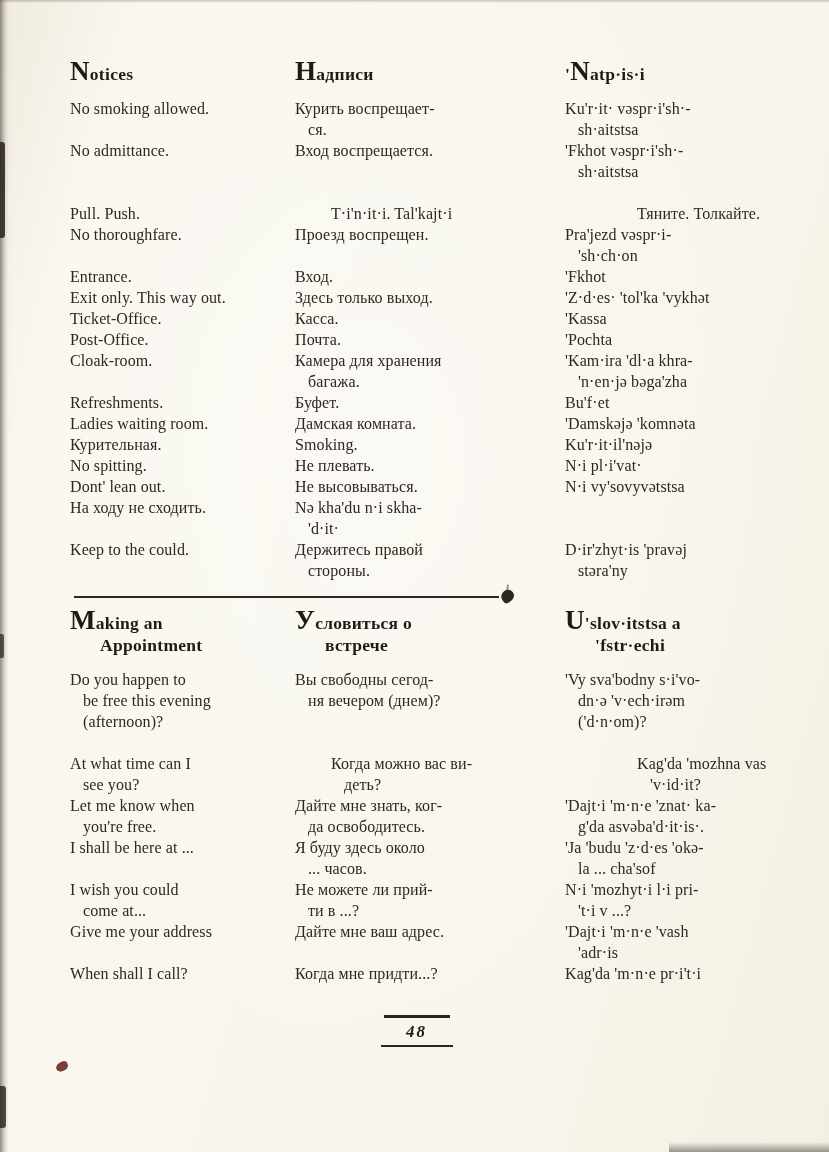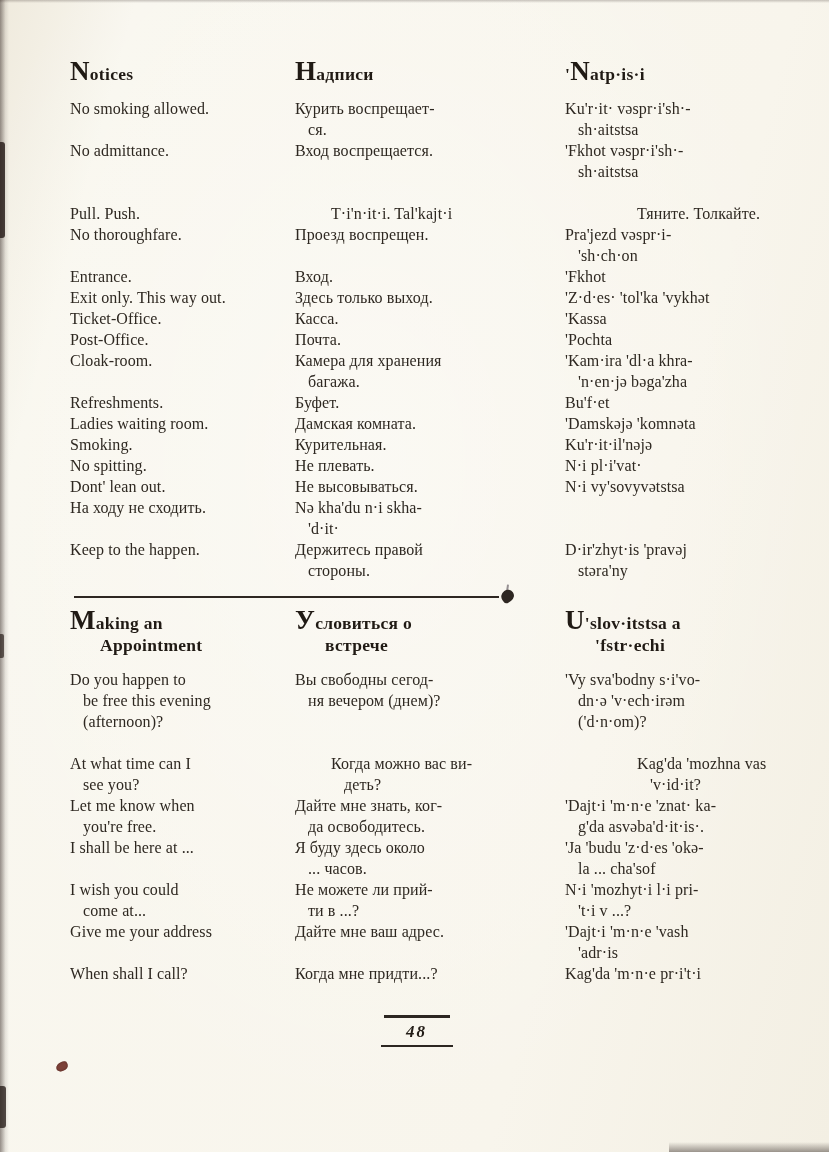--- a/index.html
+++ b/index.html
@@ -172,41 +172,41 @@
             <div class="cell col-english">Refreshments.</div>
             <div class="cell col-russian">Буфет.</div>
             <div class="cell col-phonetic">Bu'f·et</div>
           </div>
           <div class="grid-row phrase-row">
             <div class="cell col-english">Ladies waiting room.</div>
             <div class="cell col-russian">Дамская комната.</div>
             <div class="cell col-phonetic">'Damskəjə 'komnəta</div>
           </div>
           <div class="grid-row phrase-row">
+            <div class="cell col-russian">Курительная.</div>
             <div class="cell col-english">Smoking.</div>
-            <div class="cell col-russian">Курительная.</div>
             <div class="cell col-phonetic">Ku'r·it·il'nəjə</div>
           </div>
           <div class="grid-row phrase-row">
             <div class="cell col-english">No spitting.</div>
             <div class="cell col-russian">Не плевать.</div>
             <div class="cell col-phonetic">N·i pl·i'vat·</div>
           </div>
           <div class="grid-row phrase-row">
             <div class="cell col-english">Dont' lean out.</div>
             <div class="cell col-russian">Не высовываться.</div>
             <div class="cell col-phonetic">N·i vy'sovyvətstsa</div>
           </div>
           <div class="grid-row phrase-row">
             <div class="cell col-russian">На ходу не сходить.</div>
             <div class="cell col-phonetic">Nə kha'du n·i skha-
 'd·it·</div>
           </div>
           <div class="grid-row phrase-row">
-            <div class="cell col-english">Keep to the happen.</div>
+            <div class="cell col-english">Keep to the could.</div>
             <div class="cell col-russian">Держитесь правой
 стороны.</div>
             <div class="cell col-phonetic">D·ir'zhyt·is 'pravəj
 stəra'ny</div>
           </div>
         </div>
     </section>
 
     <div class="divider">
       <span class="ornament"></span>

